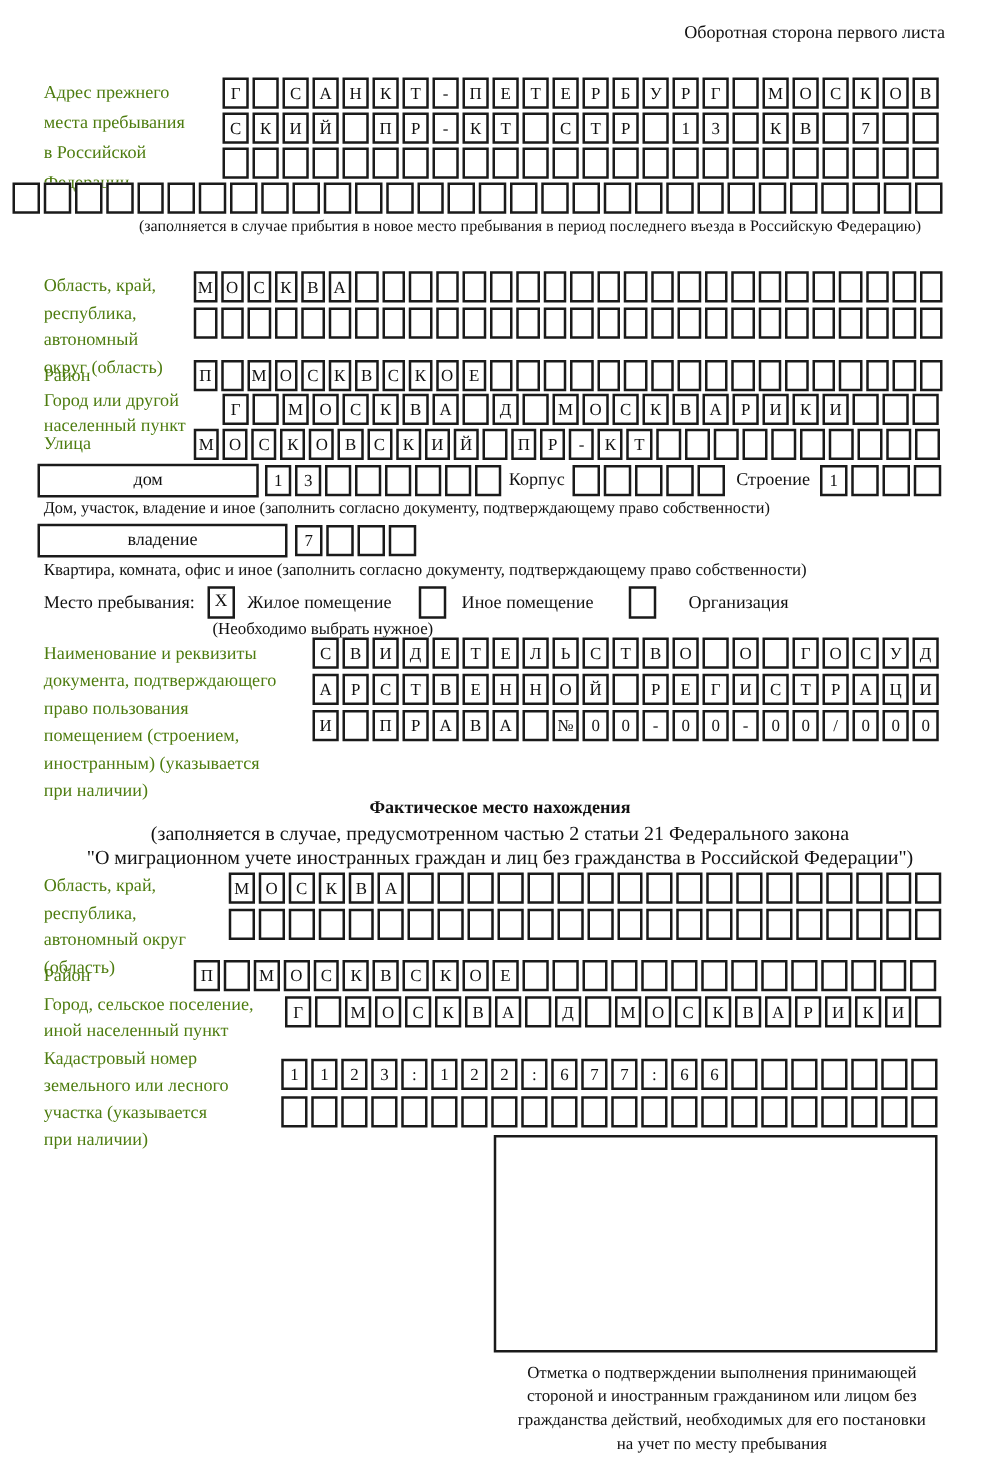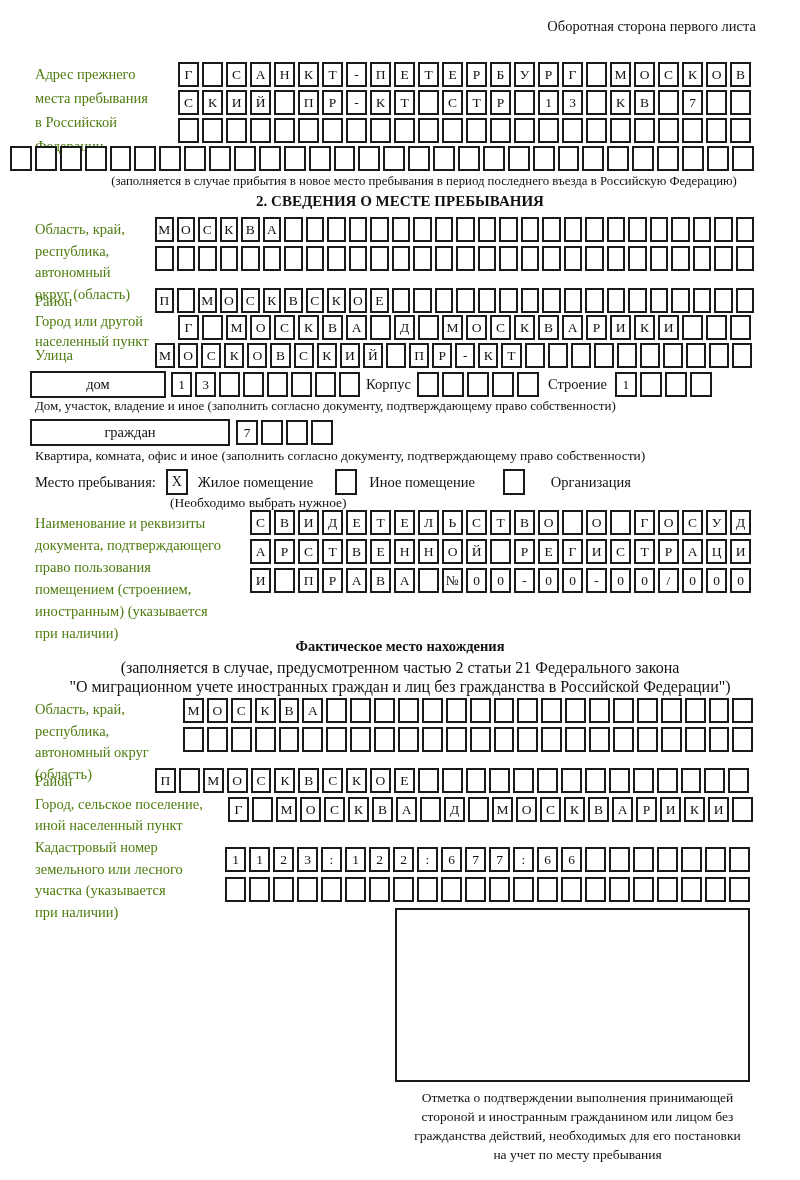--- a/index.html
+++ b/index.html
@@ -153,21 +153,20 @@
         <span></span>
         <span></span>
         <span></span>
         <span></span>
         <span></span>
         <span></span>
       </div>
   </div>
   <div class="abs note center" style="top:174px;padding-left:24px;">(заполняется в случае прибытия в новое место пребывания в период последнего въезда в Российскую Федерацию)</div>
 
-  <div class="abs center title" style="top:193px;">2. СВЕДЕНИЯ О МЕСТЕ ПРЕБЫВАНИЯ</div>
 
   <div class="abs label" style="left:35px;top:219px;width:125px;">
       <div>Область, край,</div>
       <div>республика,</div>
       <div>автономный</div>
       <div>округ (область)</div>
     </div>
   <div class="abs gap35" style="left:155px;top:217px;">
     <div class="crow p215">
         <span>М</span>
@@ -324,21 +323,21 @@
         <span></span>
         <span></span>
         <span></span>
         <span></span>
         <span></span>
         <span></span>
       </div>
   </div>
 
   <div class="abs hrow" style="left:30px;top:371px;">
-    <div class="wbox" style="width:136px;margin-right:5px;">дом</div>
+    <div class="wbox" style="width:177px;margin-right:5px;">дом</div>
     <div class="crow p24" style="margin-bottom:0;">
         <span>1</span>
         <span>3</span>
         <span></span>
         <span></span>
         <span></span>
         <span></span>
         <span></span>
         <span></span>
       </div>
@@ -354,21 +353,21 @@
     <div class="crow p25" style="margin-bottom:0;">
         <span>1</span>
         <span></span>
         <span></span>
         <span></span>
       </div>
   </div>
   <div class="abs" style="left:35px;top:398px;font-size:13px;">Дом, участок, владение и иное (заполнить согласно документу, подтверждающему право собственности)</div>
 
   <div class="abs hrow" style="left:30px;top:419px;">
-    <div class="wbox" style="width:200px;margin-right:6px;">граждан</div>
+    <div class="wbox" style="width:200px;margin-right:6px;">владение</div>
     <div class="crow p25" style="margin-bottom:0;">
         <span>7</span>
         <span></span>
         <span></span>
         <span></span>
       </div>
   </div>
   <div class="abs" style="left:35px;top:448px;font-size:13.5px;">Квартира, комната, офис и иное (заполнить согласно документу, подтверждающему право собственности)</div>
 
   <div class="abs hrow" style="left:35px;top:469px;">

